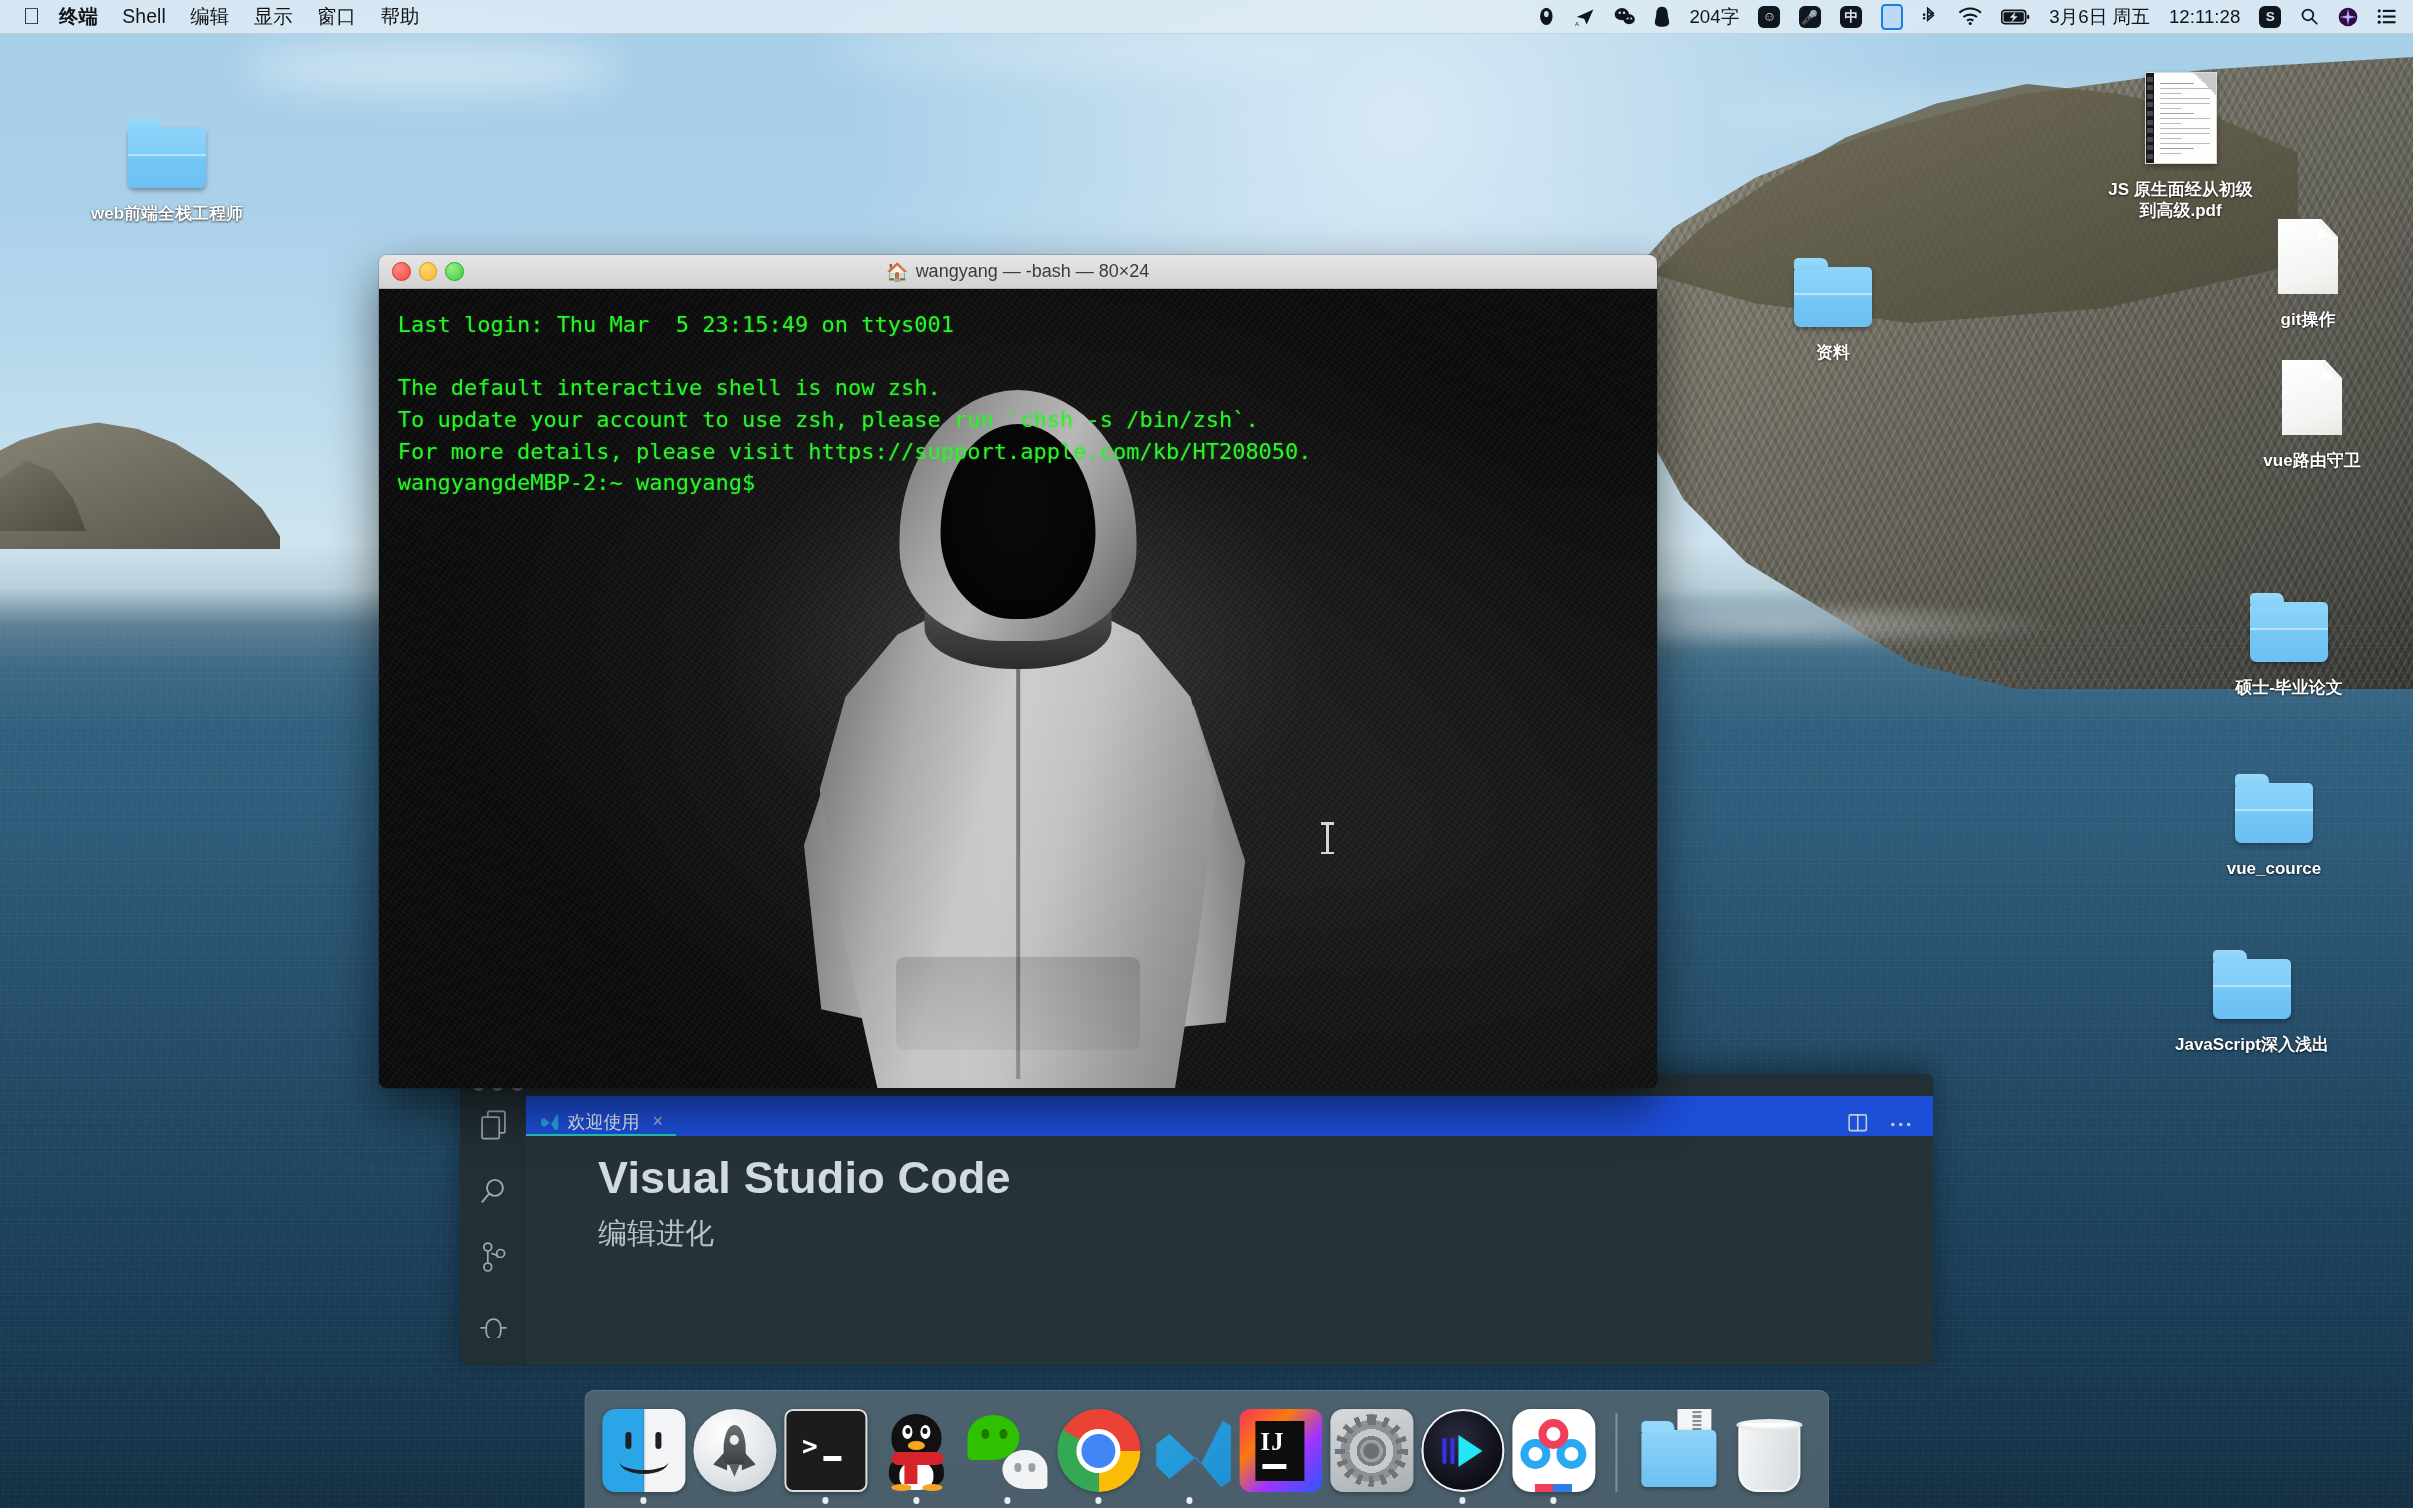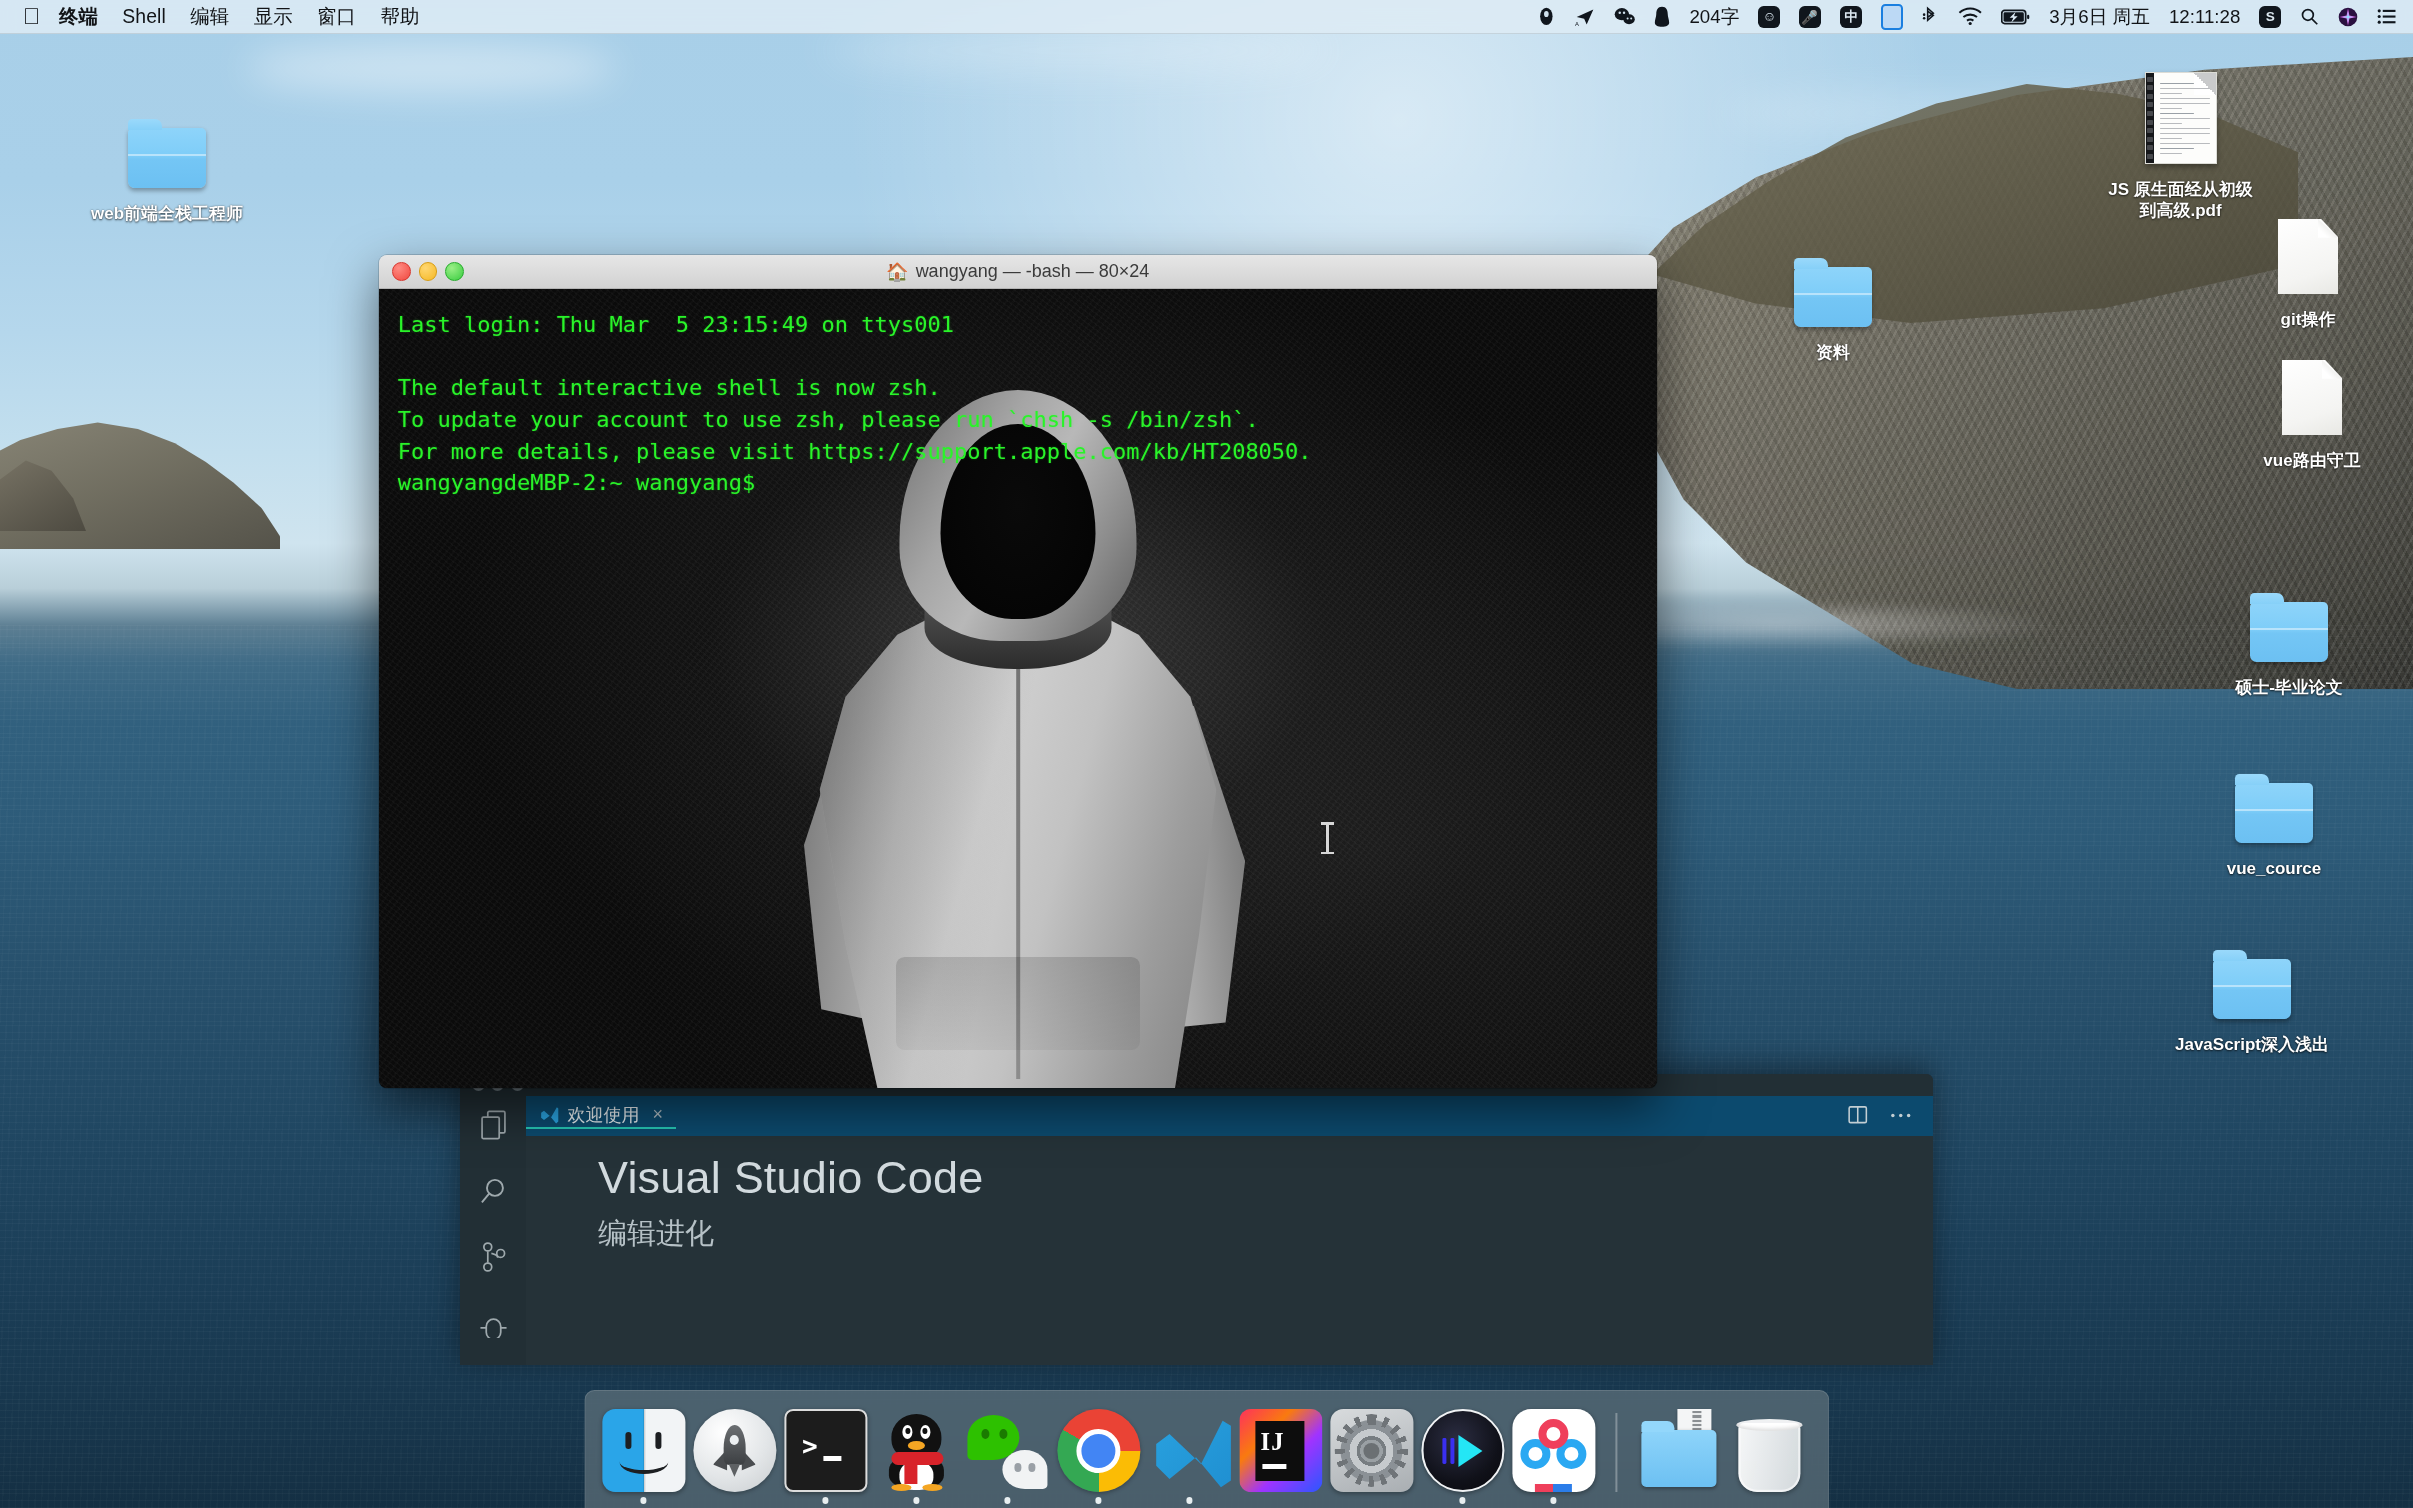--- a/index.html
+++ b/index.html
@@ -293,32 +293,32 @@
   #vs-titlebar{ height:21.5px; background:#222f35; display:flex; align-items:center; padding-left:11.5px; gap:6.5px;}
   .vtl{ width:13px;height:13px;border-radius:50%;background:#6d7a80; }
   #vs-main{ display:flex; height:269px; }
   #vs-activitybar{
     width:66px; background:#222f35; display:flex; flex-direction:column;
     align-items:center; padding-top:13px; gap:33px; flex:0 0 66px;
   }
   .act-ico{ width:33px;height:33px;display:flex;align-items:center;justify-content:center;opacity:.72;}
   #vs-content{ flex:1; display:flex; flex-direction:column; min-width:0; }
   #vs-tabbar{
-    height:40px; background:#0c4a6e; display:flex; align-items:center; position:relative;
+    height:40px; background:#1d4ed8; display:flex; align-items:flex-end; position:relative;
   }
   .vs-tab{
     display:flex;align-items:center;gap:8.6px;padding:0 13px 0 13px;
     border-bottom:2.2px solid #26c6b3; color:#e8eef0; font-size:18px;
   }
   .vs-tab .x{ color:#aebcc2; font-size:18px; margin-left:4.3px;}
   #vs-tab-actions{
     margin-left:auto; display:flex; align-items:center; gap:21.5px; padding-right:21.5px; color:#c2ced3;
   }
   #vs-welcome{ flex:1; padding:16px 0 0 72px; color:#cfd8dc; }
-  #vs-welcome h1{ font-size:45px; font-weight:normal; color:#d2dade; letter-spacing:0.2px;}
+  #vs-welcome h1{ font-size:45px; font-weight:bold; color:#d2dade; letter-spacing:0.2px;}
   #vs-welcome h2{ font-size:29px; font-weight:normal; color:#b6c1c6; margin-top:10px;}
   #vs-cols{ display:flex; margin-top:34px; }
   #vs-cols .col{ font-size:21.5px; color:#c7d1d6; }
   #vs-cols .col.right{ margin-left:402px; }
 
   
   #dock{
     position:absolute; left:50%; transform:translateX(-50%); bottom:0;
     height:118px; display:flex; align-items:flex-end;
     padding:0 13px 0 13px;

